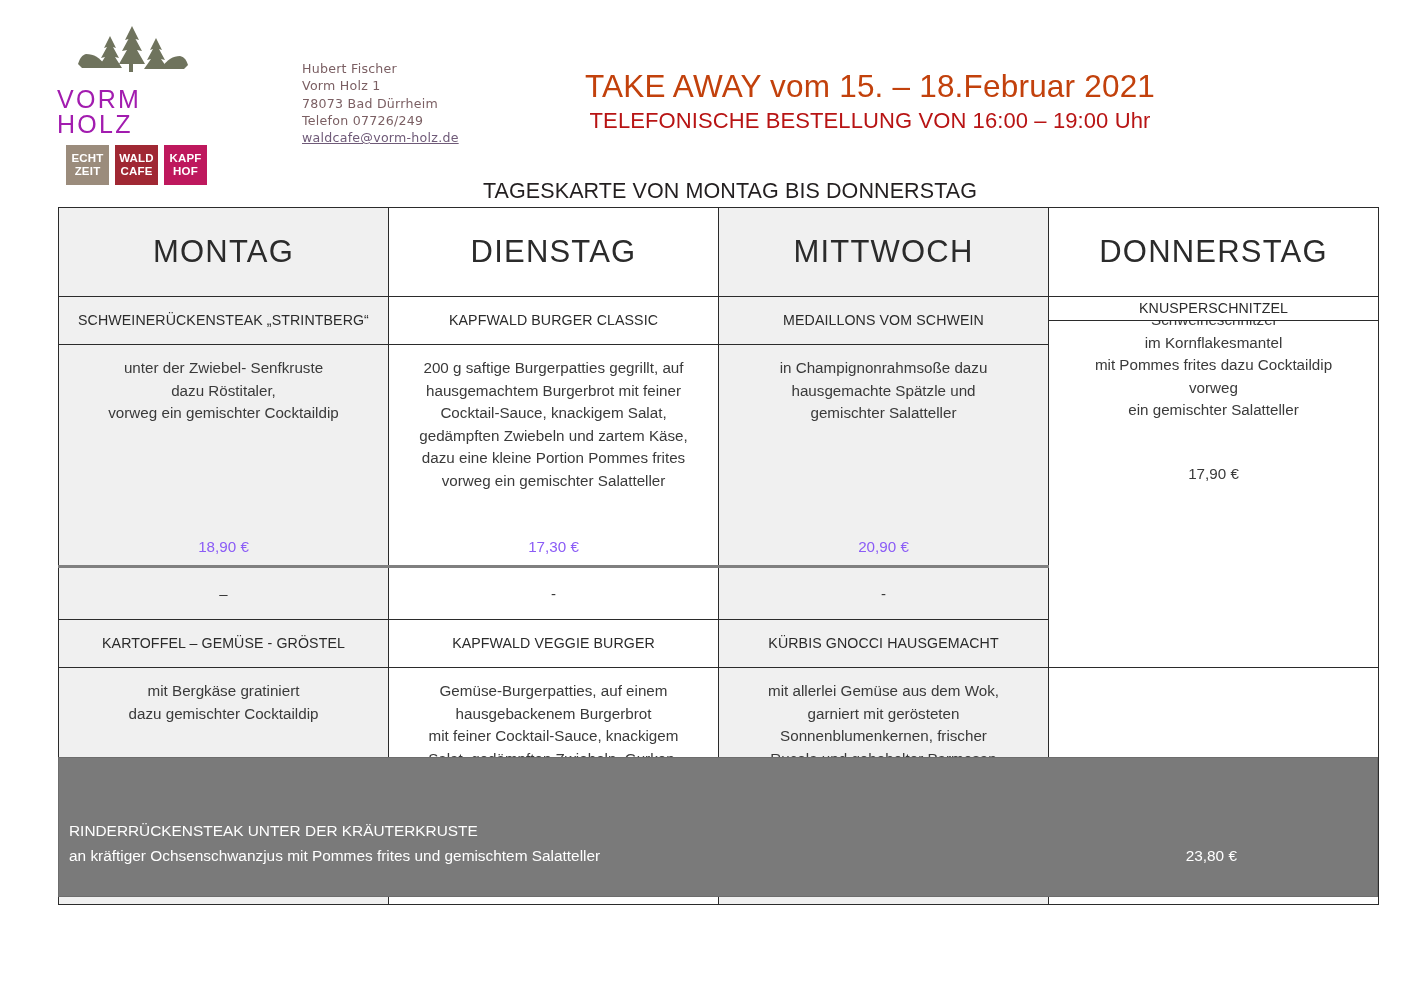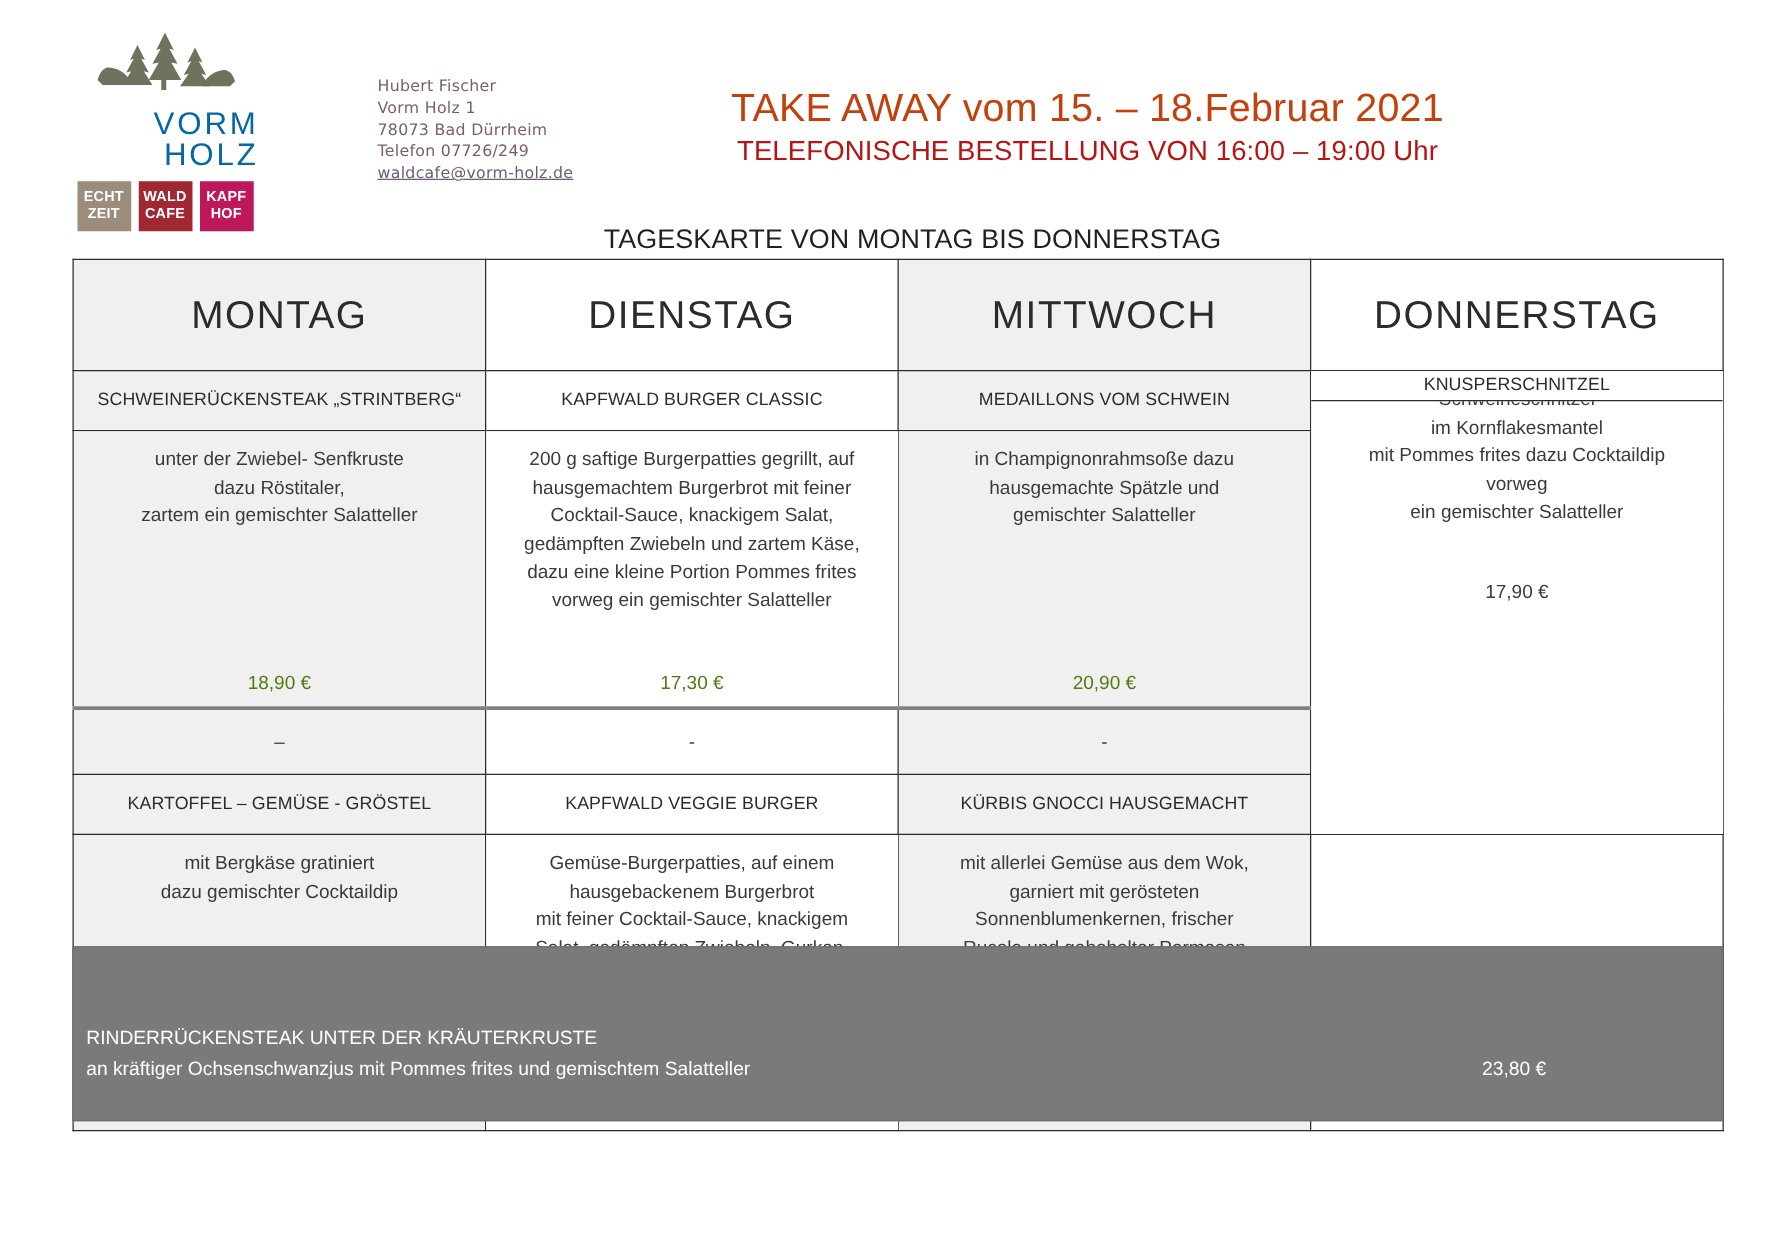--- a/index.html
+++ b/index.html
@@ -28,34 +28,34 @@
     position: absolute;
     left: 57px;
     top: 24px;
     width: 150px;
   }
   .logo-trees {
     display: block;
     margin: 0 auto;
   }
   .logo-wordmark {
-    text-align: right;
+    text-align: left;
     font-family: "Liberation Sans", sans-serif;
     font-size: 25px;
     letter-spacing: 2.3px;
-    color: #0369a1;
+    color: #a21caf;
     line-height: 1;
     margin-top: 1px;
     font-weight: 300;
   }
   .logo-badges {
     display: flex;
     gap: 6px;
     margin-top: 8px;
-    justify-content: center;
+    justify-content: flex-end;
   }
   .badge {
     width: 43px;
     height: 40px;
     display: flex;
     flex-direction: column;
     align-items: center;
     justify-content: center;
     color: #ffffff;
     font-size: 11.5px;
@@ -161,21 +161,21 @@
     padding: 6px 8px 4px 8px;
   }
   .dish-desc { white-space: pre-line; }
   .dish-price {
     position: absolute;
     left: 0;
     right: 0;
     bottom: 6px;
     text-align: center;
     font-size: 15.2px;
-    color: #4d7c0f;
+    color: #8b5cf6;
   }
 
   .sep-cell {
     text-align: center;
     font-size: 15px;
     color: #3a3a3a;
     height: 27px;
     line-height: 27px;
     vertical-align: middle;
     border-top: 3px solid #808080 !important;
@@ -312,21 +312,21 @@
 vorweg
 ein gemischter Salatteller</div>
       <div class="thursday-price">17,90 €</div>
     </td>
   </tr>
 
   <tr>
     <td class="dish-body row1-body col-gray">
       <div class="dish-desc">unter der Zwiebel- Senfkruste
 dazu Röstitaler,
-zartem ein gemischter Salatteller</div>
+vorweg ein gemischter Cocktaildip</div>
       <div class="dish-price">18,90 €</div>
     </td>
     <td class="dish-body row1-body col-white">
       <div class="dish-desc">200 g saftige Burgerpatties gegrillt, auf
 hausgemachtem Burgerbrot mit feiner
 Cocktail-Sauce, knackigem Salat,
 gedämpften Zwiebeln und zartem Käse,
 dazu eine kleine Portion Pommes frites
 vorweg ein gemischter Salatteller</div>
       <div class="dish-price">17,30 €</div>

